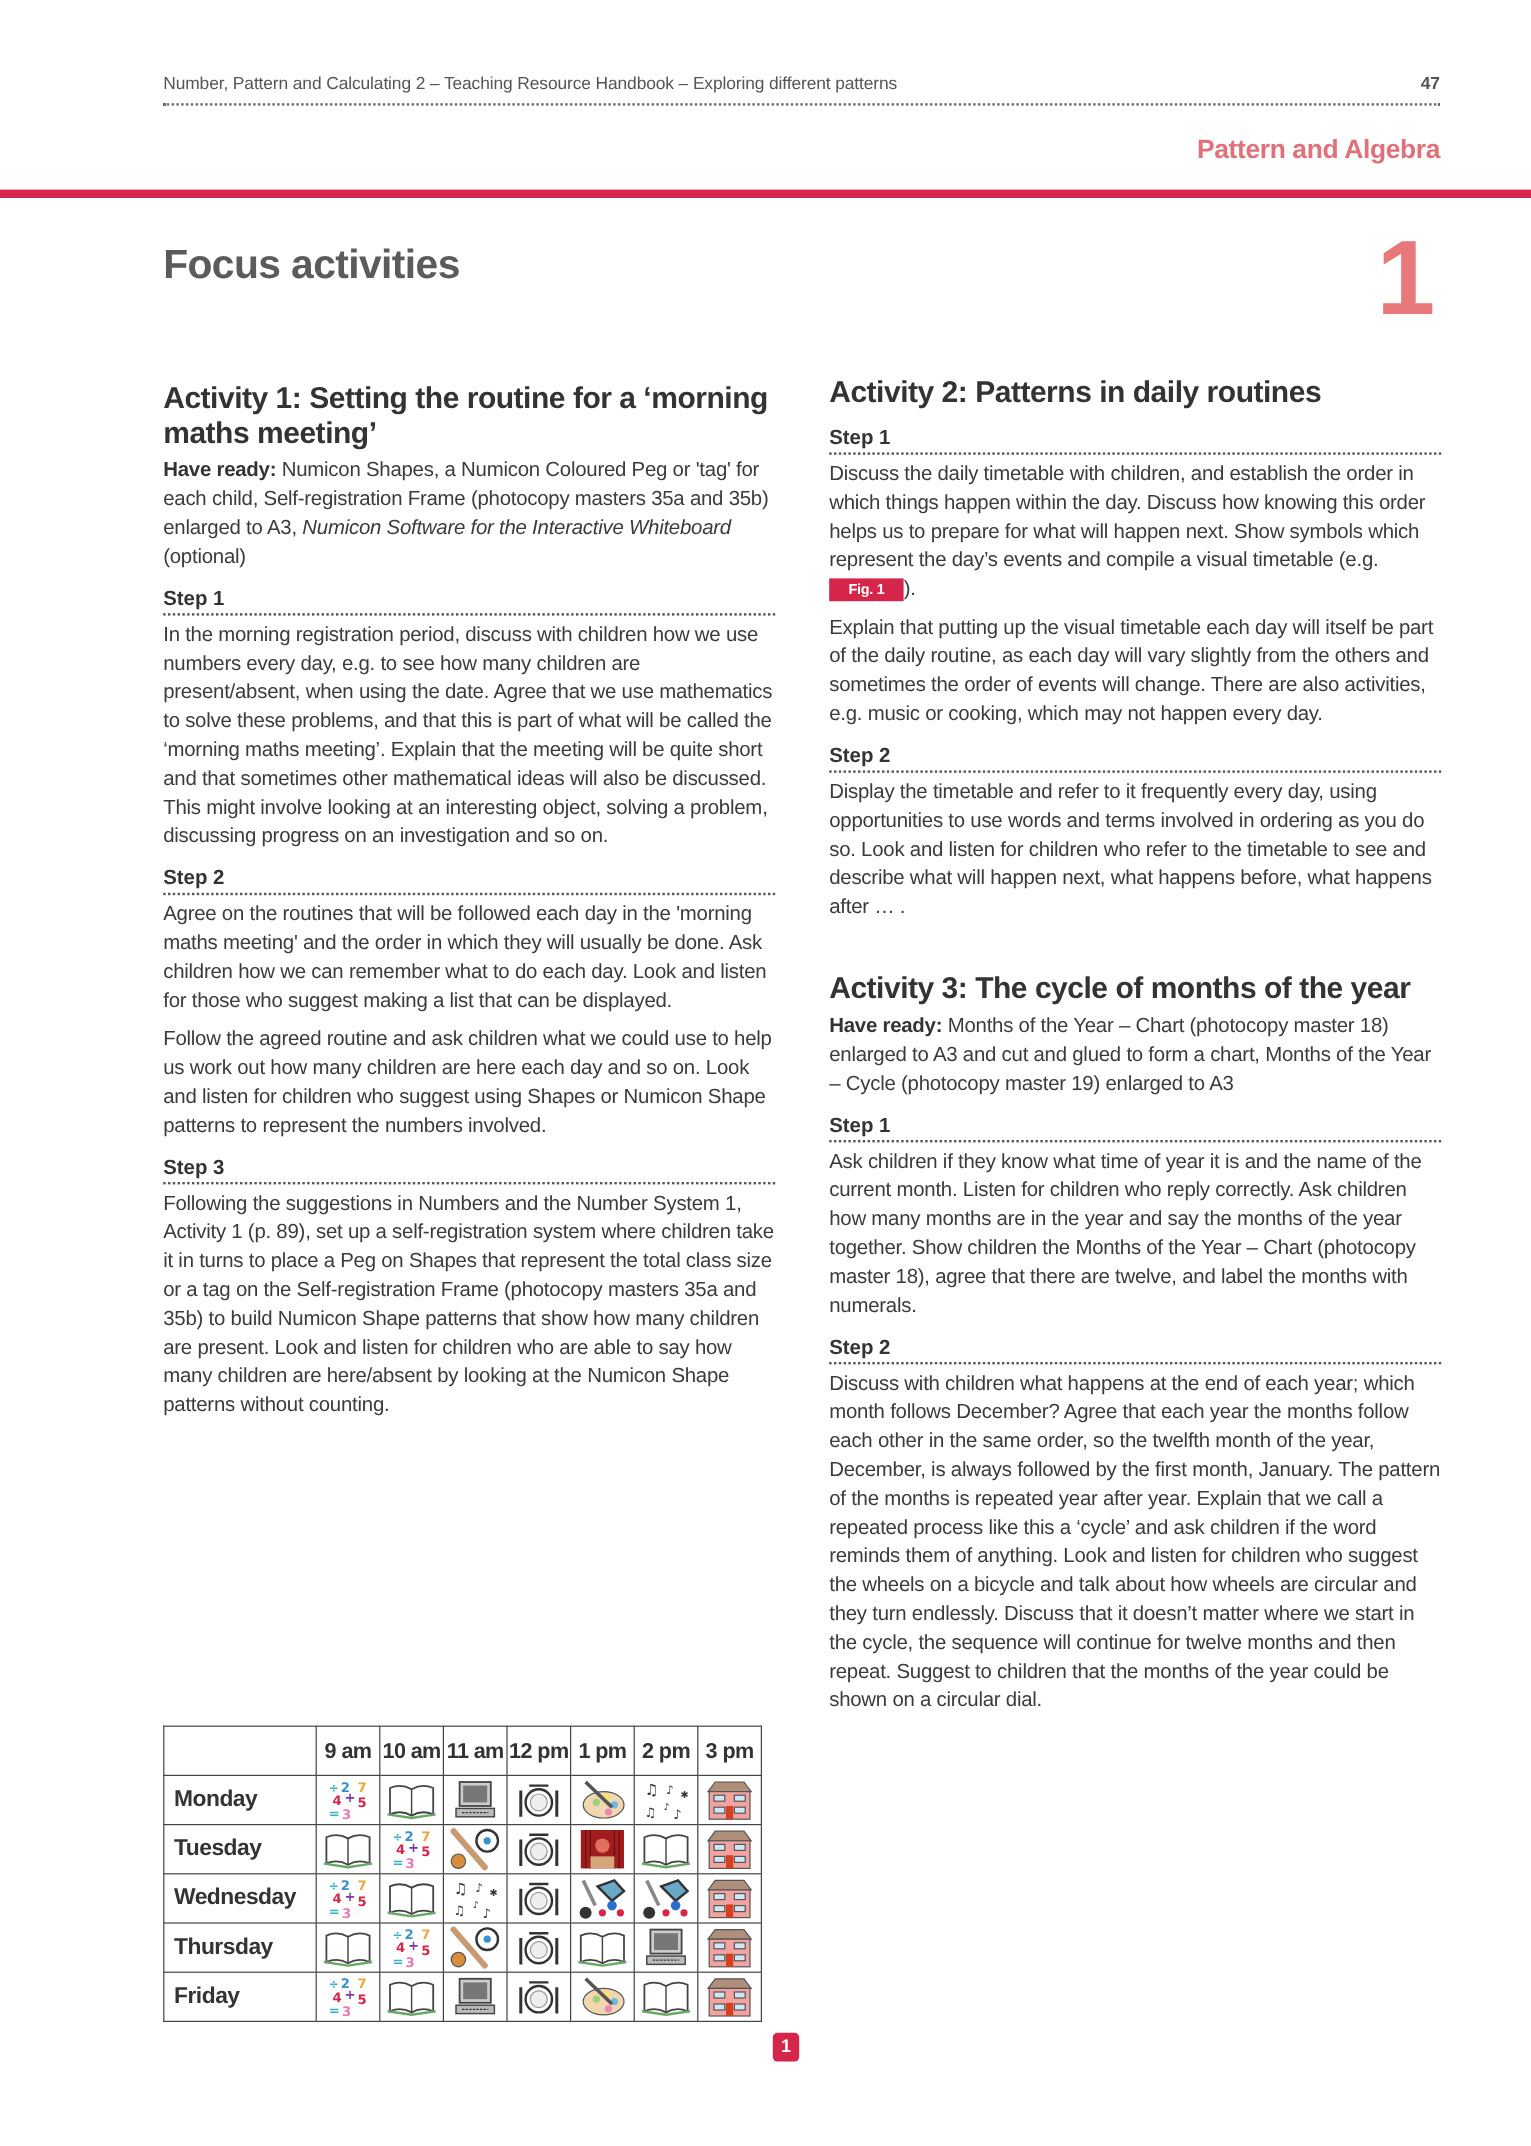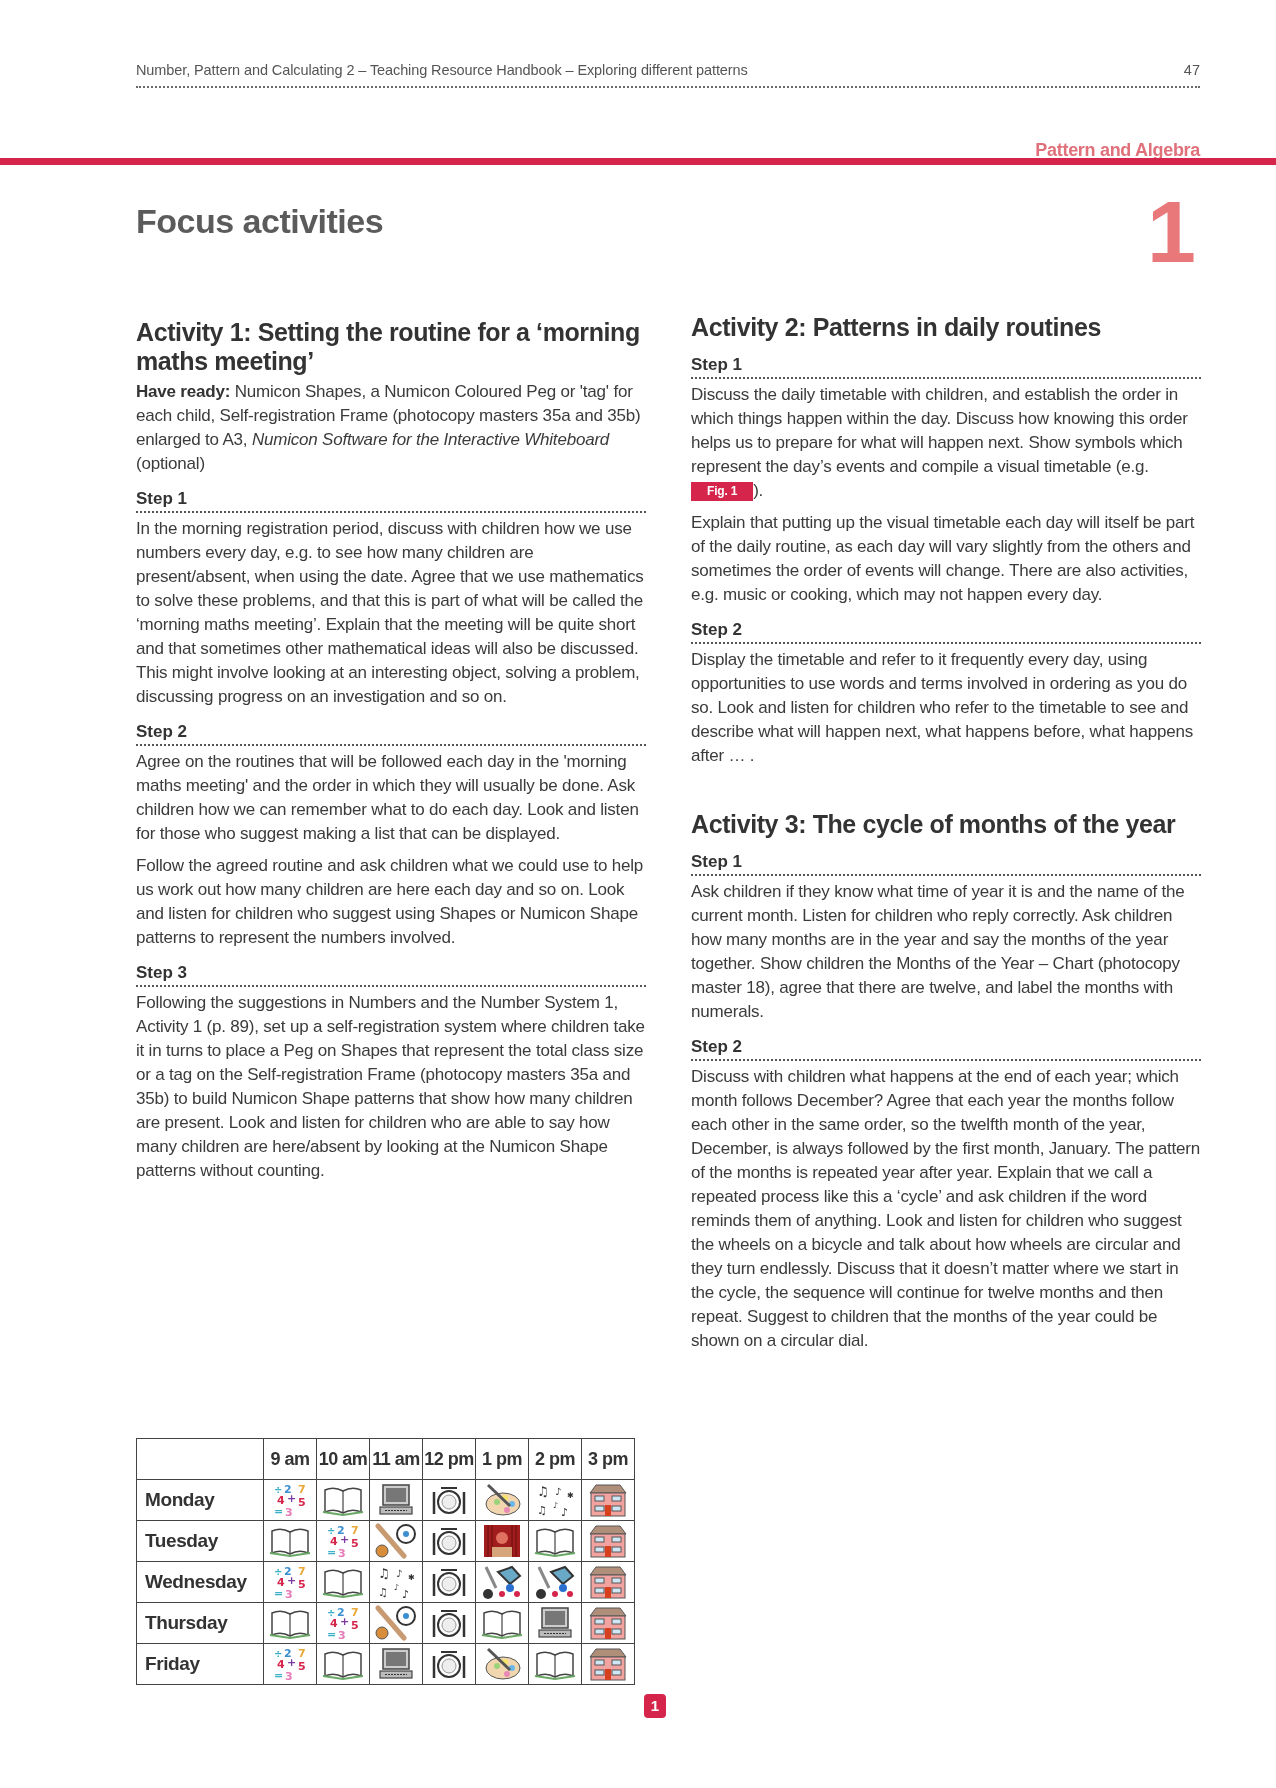--- a/index.html
+++ b/index.html
@@ -1,22 +1,22 @@
 <!DOCTYPE html>
 <html><head>
 <meta charset="utf-8">
 <style>
   html, body { margin: 0; padding: 0; background: #ffffff; }
   body { width: 1276px; height: 1788px; position: relative; overflow: hidden;
          font-family: "Liberation Sans", sans-serif; color: #3a3a3a; }
   .abs { position: absolute; }
   .running-head { left: 136px; top: 62px; font-size: 14.5px; color: #555; letter-spacing: -0.1px; }
-  .page-num { right: 76px; top: 62px; font-size: 14.5px; color: #555; }
+  .page-num { right: 76px; top: 62px; font-size: 14.5px; color: #555; font-weight: bold; }
   .dots-top { left: 136px; top: 86px; width: 1064px; border-top: 2px dotted #6a6a6a; }
-  .section { right: 76px; top: 140px; font-size: 18px; font-weight: bold; color: #e0707a; letter-spacing: -0.3px; }
+  .section { right: 76px; top: 112px; font-size: 22px; font-weight: bold; color: #e0707a; letter-spacing: -0.3px; }
   .redbar { left: 0; top: 158px; width: 1276px; height: 7px; background: #d6254a; }
   .page-title { left: 136px; top: 202px; font-size: 34px; font-weight: bold; color: #5b5b5b; letter-spacing: -0.5px; }
   .chapter-num { right: 80px; top: 188px; font-size: 88px; font-weight: bold; color: #e8787a; line-height: 1; }
 
   .col { width: 510px; }
   .col-left { left: 136px; top: 318px; }
   .col-right { left: 691px; top: 313px; }
 
   h2 { font-size: 25px; font-weight: bold; color: #333; margin: 0 0 4px 0; line-height: 29px; letter-spacing: -0.4px; }
   p { font-size: 17px; line-height: 24px; margin: 0 0 8px 0; color: #3b3b3b; letter-spacing: -0.2px; }
@@ -83,20 +83,24 @@
   </p>
   <p>Explain that putting up the visual timetable each day will itself be part of the daily routine, as each day will vary slightly from the others and sometimes the order of events will change. There are also activities, e.g. music or cooking, which may not happen every day.</p>
 
   <div class="step-h">Step 2</div>
   <div class="step-rule"></div>
   <p>Display the timetable and refer to it frequently every day, using opportunities to use words and terms involved in ordering as you do so. Look and listen for children who refer to the timetable to see and describe what will happen next, what happens before, what happens after … .</p>
 
   <div class="gap-act"></div>
 
   <h2>Activity 3: The cycle of months of the year</h2>
+  <p class="ready">
+    <b>Have ready:</b>
+    <span>Months of the Year – Chart (photocopy master 18) enlarged to A3 and cut and glued to form a chart, Months of the Year – Cycle (photocopy master 19) enlarged to A3</span>
+  </p>
 
   <div class="step-h">Step 1</div>
   <div class="step-rule"></div>
   <p>Ask children if they know what time of year it is and the name of the current month. Listen for children who reply correctly. Ask children how many months are in the year and say the months of the year together. Show children the Months of the Year – Chart (photocopy master 18), agree that there are twelve, and label the months with numerals.</p>
 
   <div class="step-h">Step 2</div>
   <div class="step-rule"></div>
   <p>Discuss with children what happens at the end of each year; which month follows December? Agree that each year the months follow each other in the same order, so the twelfth month of the year, December, is always followed by the first month, January. The pattern of the months is repeated year after year. Explain that we call a repeated process like this a ‘cycle’ and ask children if the word reminds them of anything. Look and listen for children who suggest the wheels on a bicycle and talk about how wheels are circular and they turn endlessly. Discuss that it doesn’t matter where we start in the cycle, the sequence will continue for twelve months and then repeat. Suggest to children that the months of the year could be shown on a circular dial.</p>
 </div>
 

